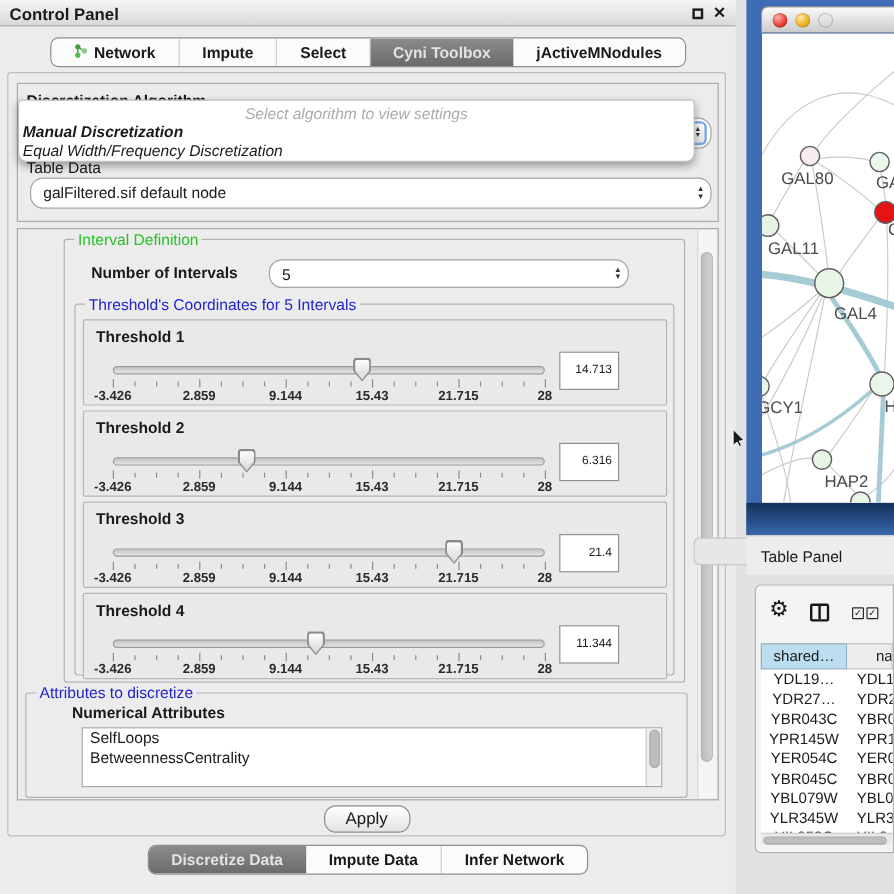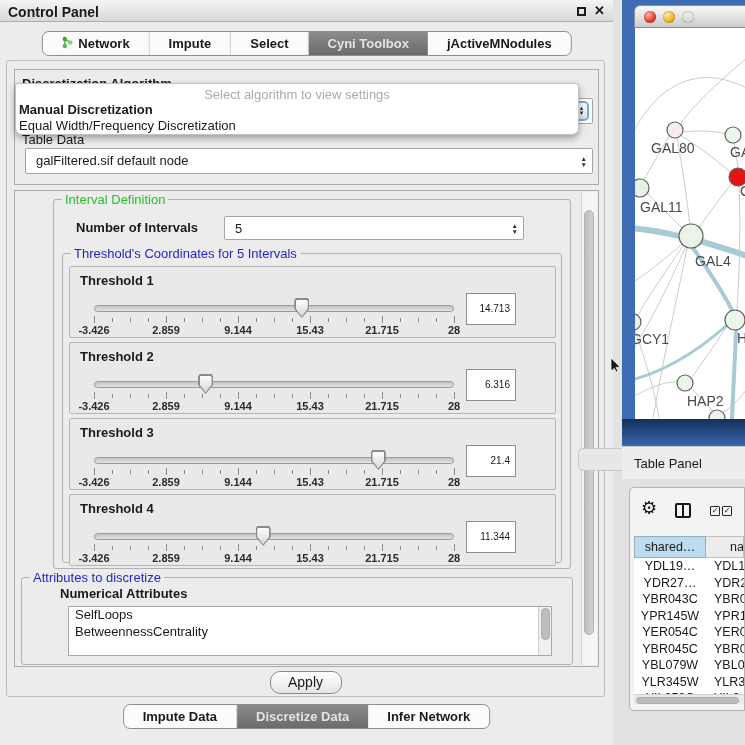--- a/index.html
+++ b/index.html
@@ -19,33 +19,33 @@
   #bottomTabs{top:704px;left:50%;transform:translateX(-50%);}
   .tab{display:flex;align-items:center;gap:5px;padding:0 19px;font-size:13px;font-weight:700;
      border-right:1px solid #D0D0D0;white-space:nowrap;}
   .tab:last-child{border-right:none;}
   .tab.sel{background:linear-gradient(#8B8B8B,#6B6B6B);color:#E3E3E3;border-right:none;}
   .outer{position:absolute;left:6px;top:60px;width:599px;height:637px;border:1px solid #BDBDBD;
      border-radius:3px;background:#ECECEC;}
   
   .algo-box{position:absolute;left:7px;top:8px;width:585px;height:116px;border:1px solid #ABABAB;background:#ECECEC;}
   .algo-label{position:absolute;left:7px;top:6px;font-size:13px;font-weight:700;}
-  .combo{position:absolute;background:#FFF;border:1px solid #A5A5A5;border-radius:2px;font-size:13px;}
+  .combo{position:absolute;background:#FFF;border:1px solid #A5A5A5;border-radius:11px;font-size:13px;}
   .combo .val{position:absolute;left:10px;top:0;line-height:24px;white-space:nowrap;}
   .spin{position:absolute;right:5px;top:50%;transform:translateY(-50%);display:flex;flex-direction:column;
      align-items:center;font-size:6.5px;color:#333;line-height:5.5px;}
   .spin-f{position:absolute;right:3px;top:2px;width:15px;bottom:2px;border:2.5px solid #74A9E4;border-radius:5px;
      background:linear-gradient(#FCFCFC,#E2E2E2);display:flex;flex-direction:column;align-items:center;
      justify-content:center;font-size:6px;color:#333;line-height:5px;}
   #combo1{left:8px;top:28px;width:570px;height:26px;}
   #combo2{left:10px;top:78px;width:568px;height:26px;}
   .td-label{position:absolute;left:7px;top:62px;font-size:13px;}
   
   .popup{position:absolute;left:8px;top:22px;width:564px;height:52px;background:#FFF;border:1px solid #C2C2C2;
-     border-radius:3px 3px 7px 7px;box-shadow:0 3px 7px rgba(0,0,0,.35);z-index:20;}
+     border-radius:3px 3px 7px 7px;box-shadow:0 3px 7px rgba(0,0,0,.35);z-index:20;font-style:italic;}
   .popup-hint{text-align:center;font-size:13px;color:#ABABAB;padding-top:3px;}
   .popup-item{font-size:13px;line-height:16px;padding-left:3px;white-space:nowrap;}
   .popup-item.b{font-weight:700;}
   
   .big-box{position:absolute;left:7px;top:129px;width:585px;height:477px;border:1px solid #ABABAB;background:#ECECEC;}
   .vscroll{position:absolute;right:1px;top:1px;bottom:1px;width:16px;background:#F5F5F5;border-left:1px solid #D4D4D4;}
   .vthumb{position:absolute;left:2px;top:18px;width:10px;height:425px;border-radius:6px;
      background:linear-gradient(90deg,#BDBDBD,#D2D2D2);border:1px solid #AFAFAF;}
   .fs{position:absolute;border:1px solid #B2B2B2;border-radius:3px;}
   .fs-legend{position:absolute;top:-8px;left:8px;background:#ECECEC;padding:0 3px;font-size:13px;white-space:nowrap;}
@@ -363,25 +363,25 @@
 
         <div class="vscroll">
           <div class="vthumb"></div>
         </div>
       </div>
 
       <div class="apply-btn">Apply</div>
     </div>
 
     <div class="tabbar" id="bottomTabs">
-        <div class="tab">
-          <span>Impute Data</span>
-        </div>
         <div class="tab sel">
           <span>Discretize Data</span>
+        </div>
+        <div class="tab">
+          <span>Impute Data</span>
         </div>
         <div class="tab">
           <span>Infer Network</span>
         </div>
       </div>
   </section>
 
   <section class="net-frame">
     <div class="net-frame-b"></div>
     <div class="net-titlebar">

